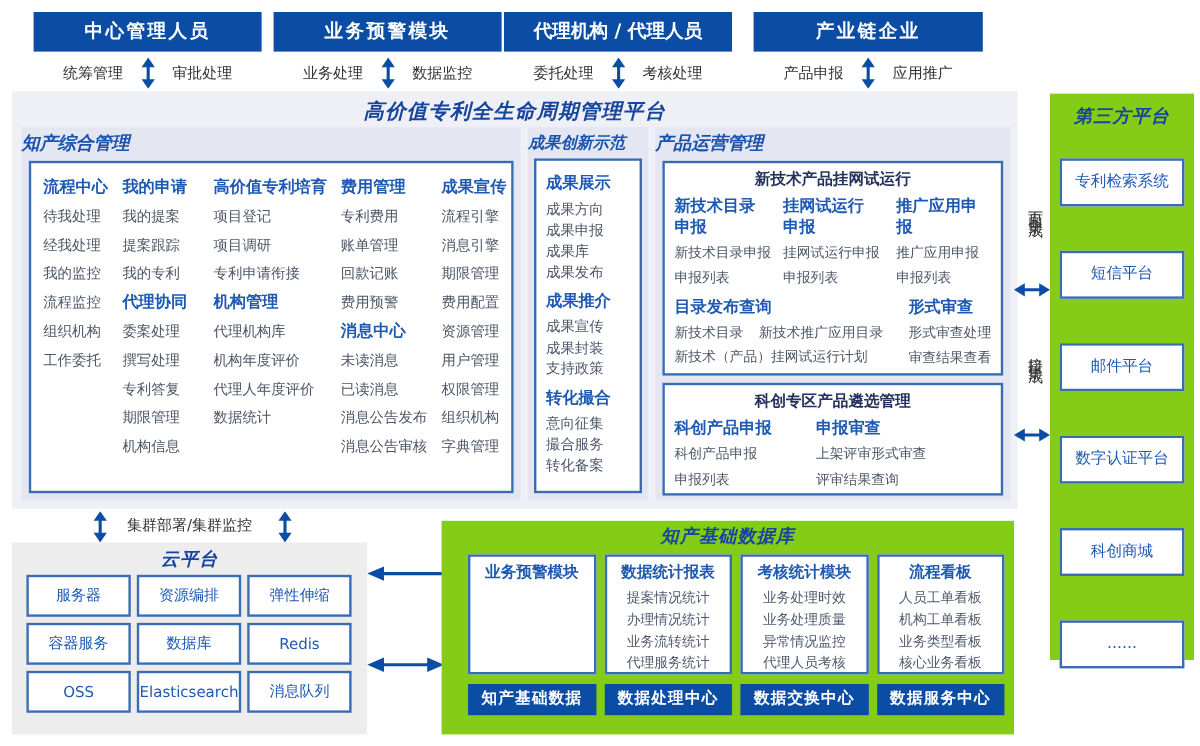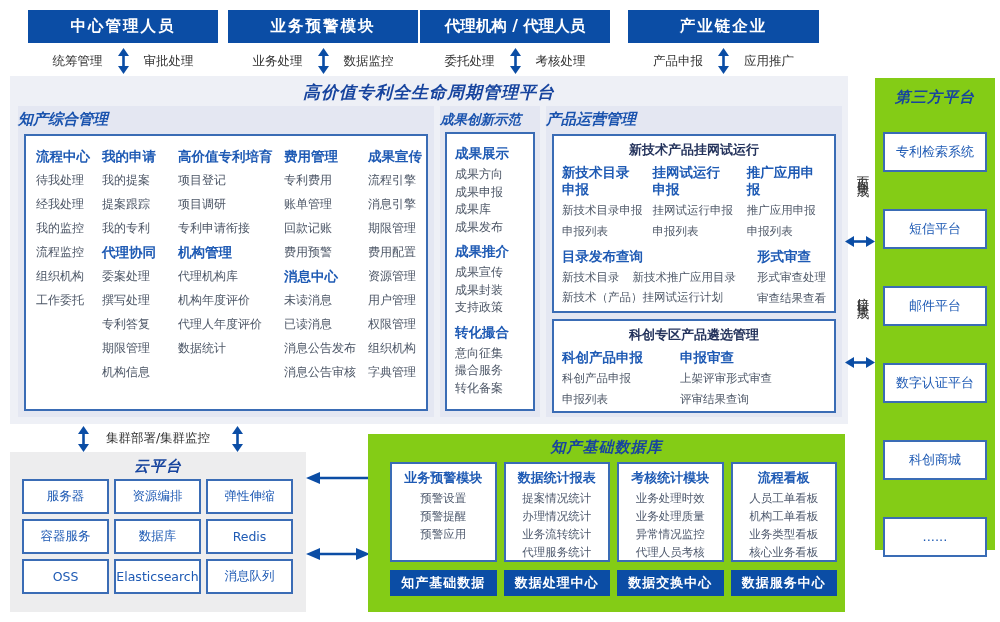--- a/index.html
+++ b/index.html
@@ -369,25 +369,20 @@
       <polygon points="0,7 14,1 14,13" fill="#0b4da5"></polygon>
       <polygon points="64,7 50,1 50,13" fill="#0b4da5"></polygon>
     </svg>
 
   <div class="db">
     <div class="db-title">知产基础数据库</div>
     <div class="db-row">
       <div class="db-mod">
         <div class="db-box">
           <div class="db-head">业务预警模块</div>
-          <div>
-              <div class="db-item">预警设置</div>
-              <div class="db-item">预警提醒</div>
-              <div class="db-item">预警应用</div>
-            </div>
         </div>
         <div class="db-badge">知产基础数据</div>
       </div>
       <div class="db-mod">
         <div class="db-box">
           <div class="db-head">数据统计报表</div>
           <div>
               <div class="db-item">提案情况统计</div>
               <div class="db-item">办理情况统计</div>
               <div class="db-item">业务流转统计</div>

